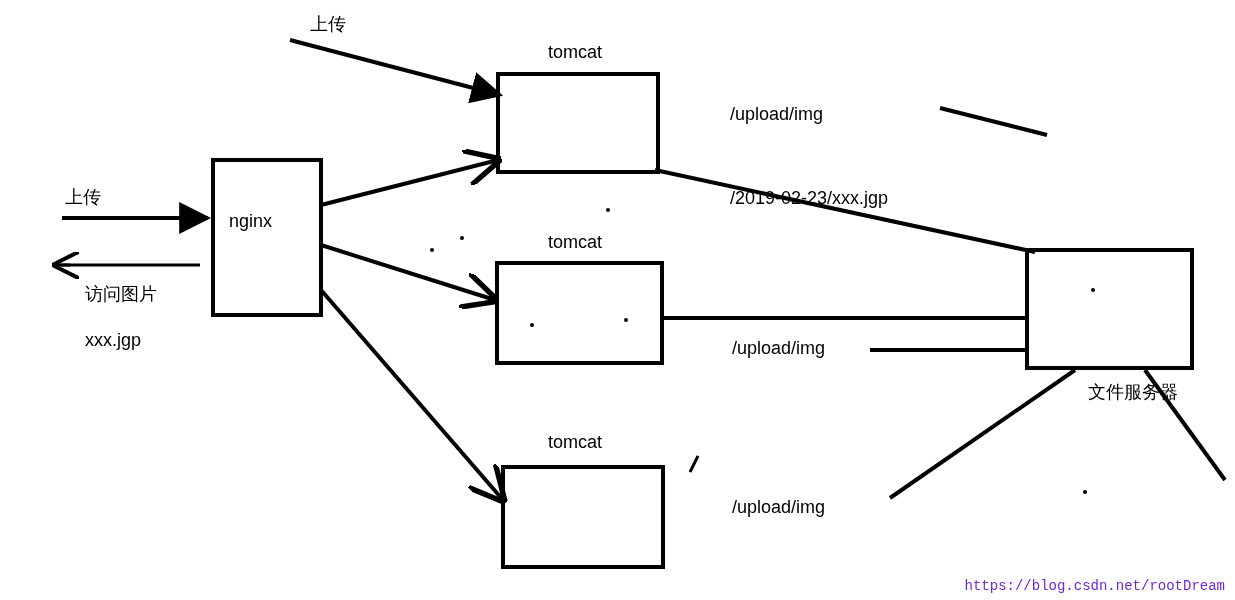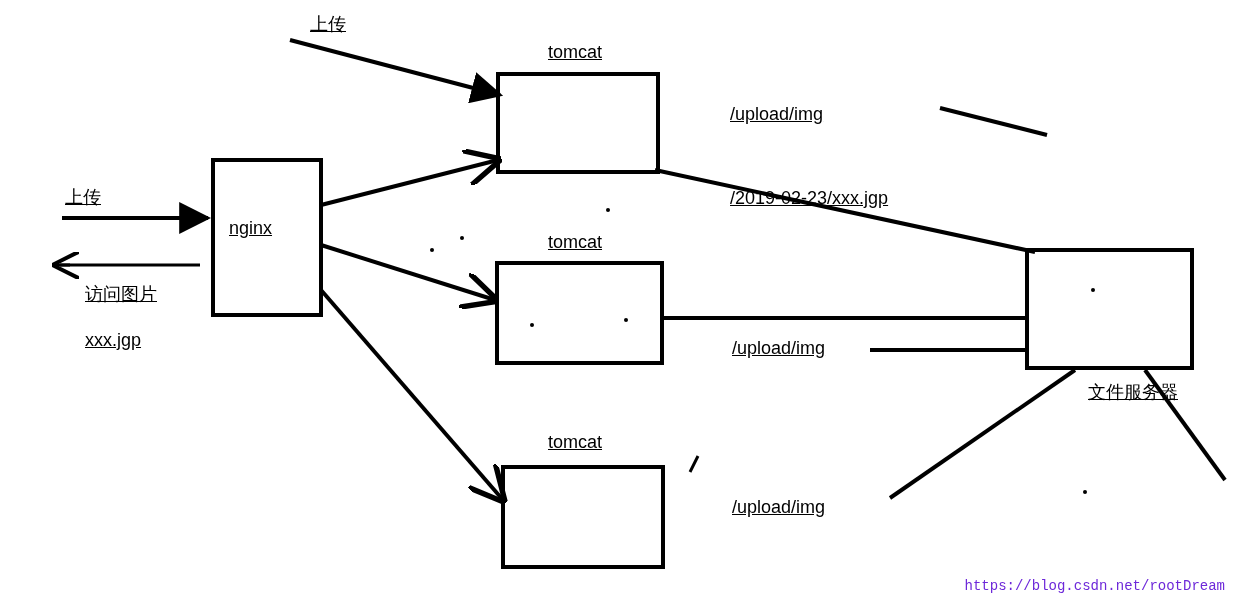--- a/index.html
+++ b/index.html
@@ -16,21 +16,20 @@
   }
   svg {
     position: absolute;
     top: 0;
     left: 0;
   }
   .label {
     position: absolute;
     white-space: nowrap;
     line-height: 1.4;
-    text-decoration: underline;
   }
   .watermark {
     position: absolute;
     right: 10px;
     bottom: 6px;
     color: #6d28d9;
     font-size: 14px;
     font-family: Liberation Mono, monospace;
   }
 </style>
@@ -92,21 +91,21 @@
   <circle cx="1085" cy="492" r="2" fill="#000"></circle>
 </svg>
 
 <div class="label" style="left:310px; top:12px;">上传</div>
 
 <div class="label" style="left:65px; top:185px;">上传</div>
 
 <div class="label" style="left:85px; top:282px;">访问图片</div>
 <div class="label" style="left:85px; top:315px;margin-top:13px;">xxx.jgp</div>
 
-<div class="label" style="left:229px; top:216px;">nginx</div>
+<div class="label" style="left:229px; top:209px;">nginx</div>
 
 <div class="label" style="left:548px; top:40px;">tomcat</div>
 <div class="label" style="left:548px; top:230px;">tomcat</div>
 <div class="label" style="left:548px; top:430px;">tomcat</div>
 
 <div class="label" style="left:730px; top:102px;">/upload/img</div>
 <div class="label" style="left:730px; top:140px;margin-top:46px;">/2019-02-23/xxx.jgp</div>
 
 <div class="label" style="left:732px; top:336px;">/upload/img</div>
 

